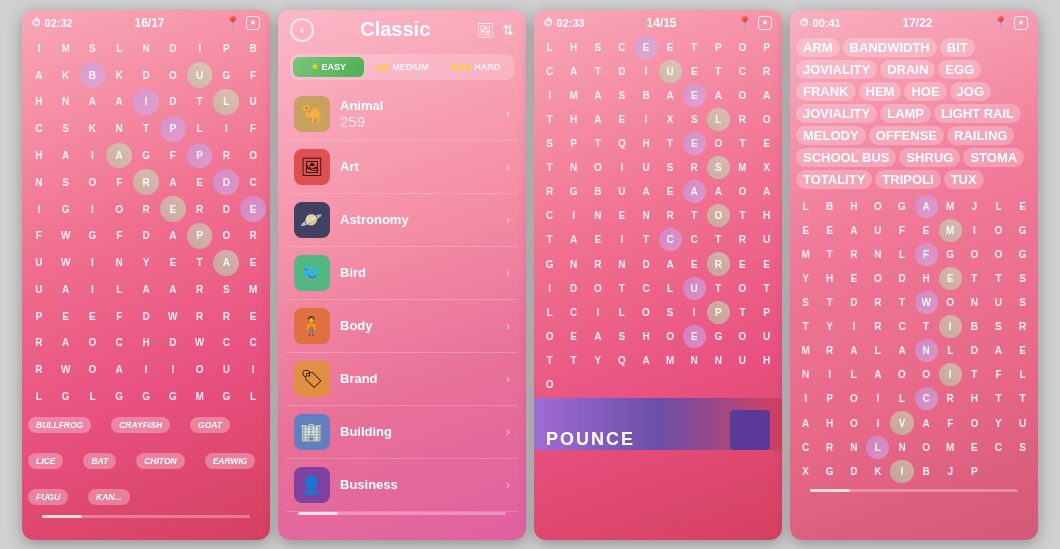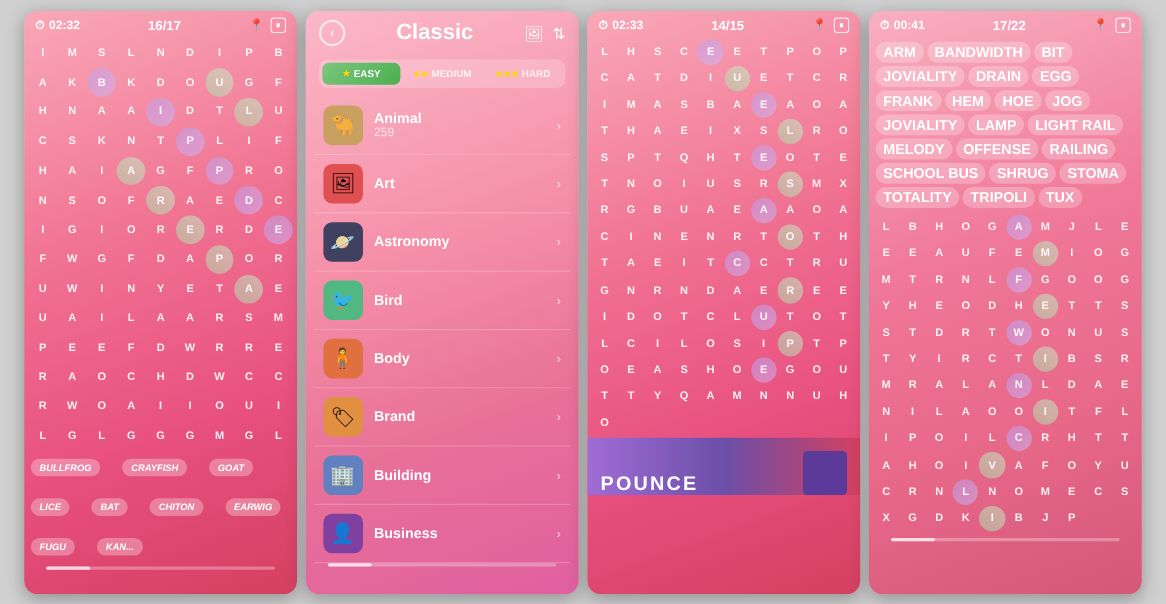--- a/index.html
+++ b/index.html
@@ -194,21 +194,21 @@
     .cat-icon.animal { background: #c8a060; }
     .cat-icon.art { background: #e05050; }
     .cat-icon.astronomy { background: #404060; }
     .cat-icon.bird { background: #50b880; }
     .cat-icon.body { background: #e07040; }
     .cat-icon.brand { background: #e09040; }
     .cat-icon.building { background: #6080c0; }
     .cat-icon.business { background: #8040a0; }
     .cat-info { flex: 1; }
     .cat-name { font-size: 13px; font-weight: 600; color: white; }
-    .cat-count { font-size: 11px; color: rgba(255,255,255,0.7); }
+    .cat-count { font-size: 15px; color: rgba(255,255,255,0.7); }
     .cat-arrow { color: rgba(255,255,255,0.7); font-size: 12px; }
 
     
     .pounce-bar {
       height: 52px;
       background: linear-gradient(90deg, #a06cd5, #6b4fa8, #d44060);
       display: flex;
       align-items: flex-end;
       justify-content: space-between;
       padding: 0 12px;

